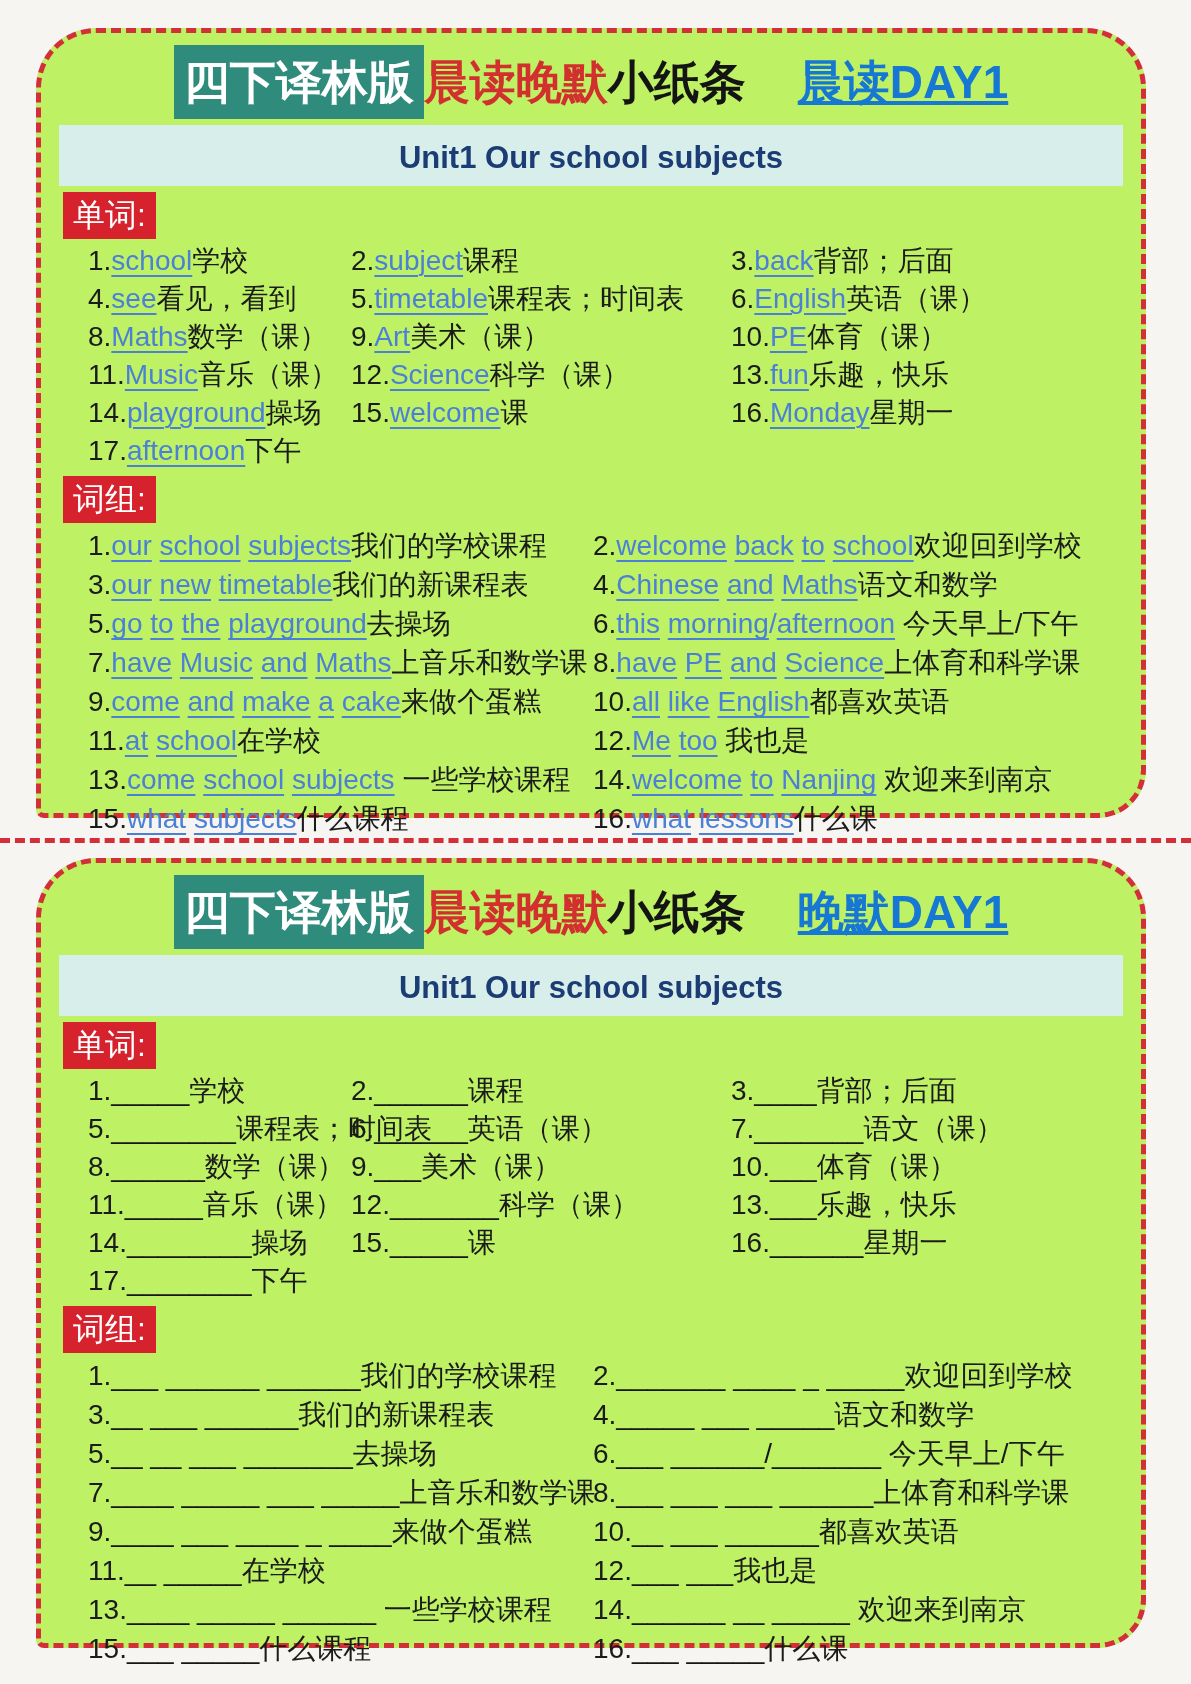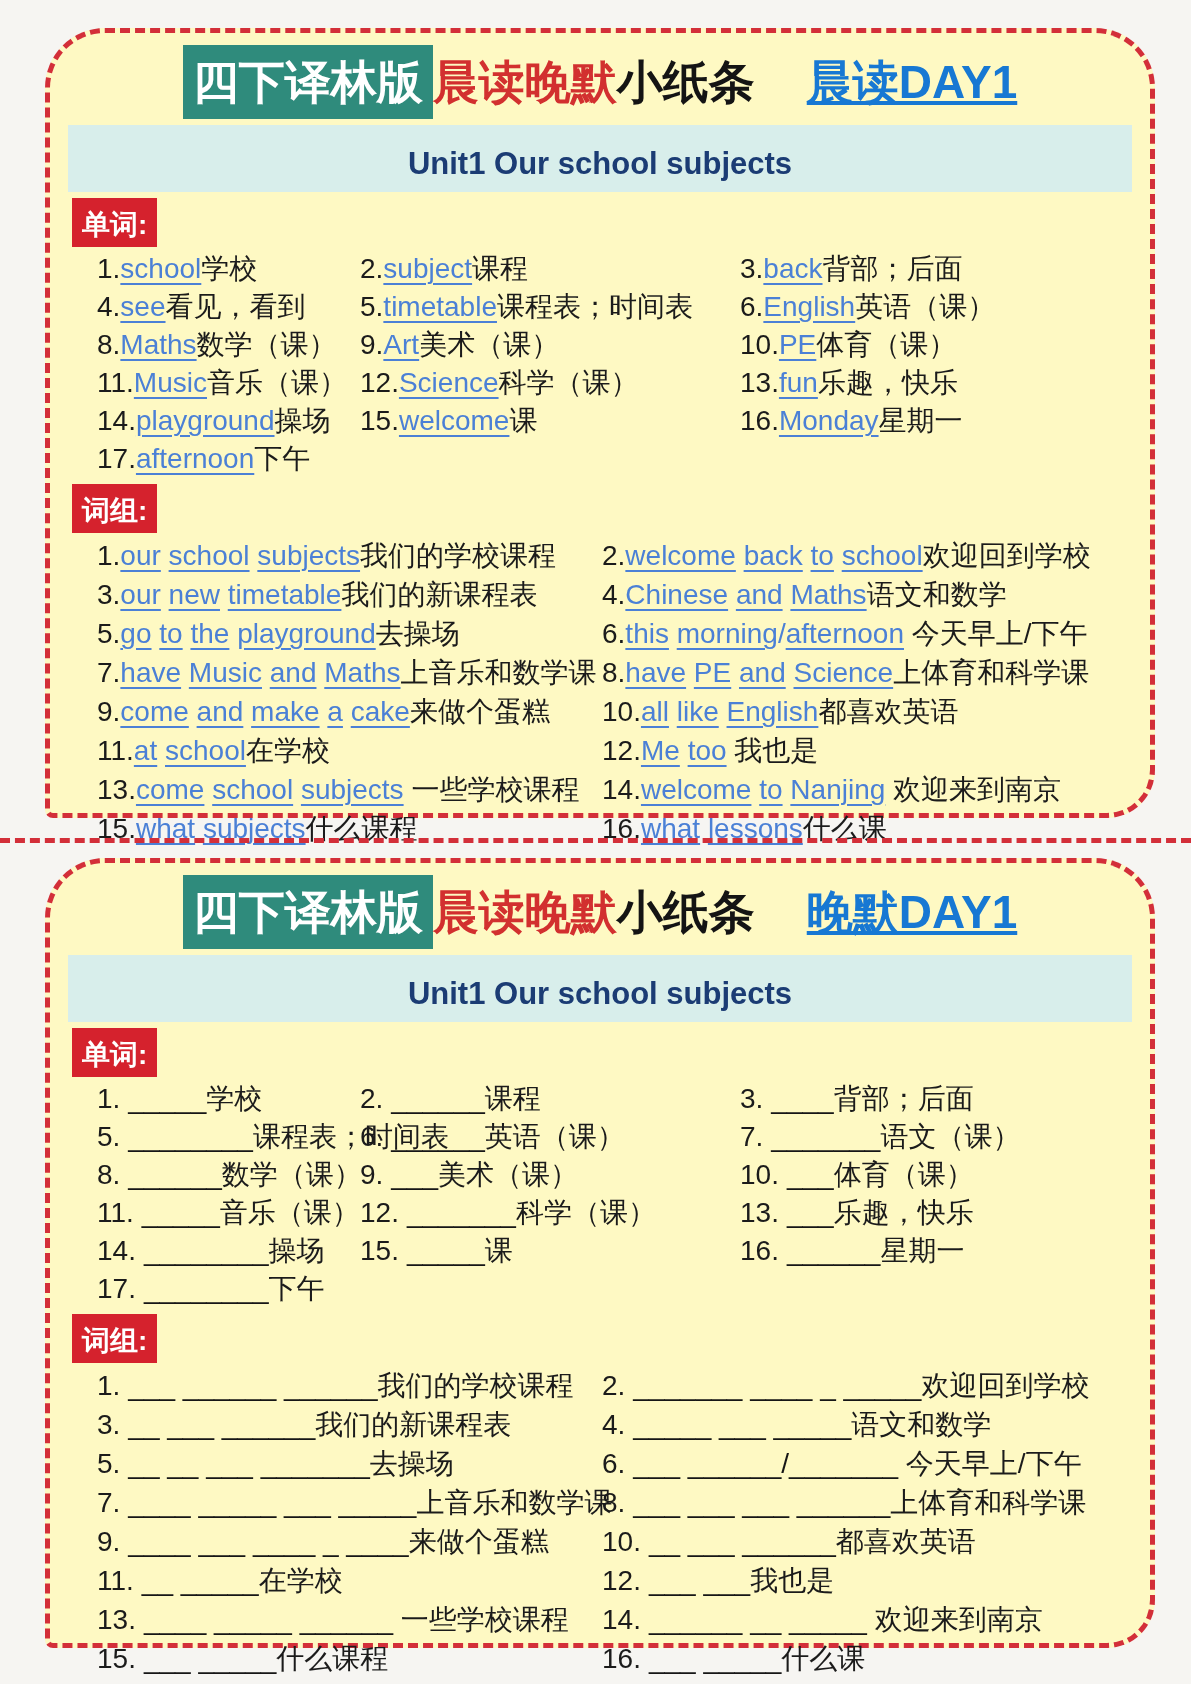--- a/index.html
+++ b/index.html
@@ -6,22 +6,22 @@
   body{
     width:1191px;height:1684px;
     background:#f6f5f2;
     font-family:"Liberation Sans","DejaVu Sans",sans-serif;
     color:#1b1b1b;
     position:relative;
     overflow:hidden;
   }
   .card{
     position:absolute;
-    left:45px;width:1110px;height:790px;
-    background:#fef9c3;
+    left:36px;width:1110px;height:790px;
+    background:#bef264;
     border:5px dashed #d32f39;
     border-radius:60px 60px 48px 8px;
     box-sizing:border-box;
   }
   .card1{top:28px;}
   .card2{top:858px;}
   .cut-line{
     position:absolute;
     left:0;right:0;top:838px;
     border-top:5px dashed #d32f39;
@@ -36,43 +36,43 @@
   .edition{background:#2f8b7c;color:#ffffff;padding:6px 10px;}
   .t-red{color:#d2302f;}
   .t-black{color:#141414;text-align:right;}
   .t-day{color:#1778d3;margin-left:52px;text-decoration:underline;}
   .banner{
     margin:6px 18px 0;
     background:#d8eeeb;
     color:#1b3c74;
     font-size:31px;font-weight:bold;
     text-align:center;
-    padding:21px 0 10px;
+    padding:15px 0 10px;
   }
   .sec-label{
     display:inline-block;
     margin:6px 0 0 22px;
     background:#d5222d;color:#ffffff;
-    font-size:28px;font-weight:bold;
-    padding:12px 10px 6px;
+    font-size:32px;font-weight:normal;
+    padding:6px 10px 6px;
     line-height:1.1;
   }
   .grid{
     display:grid;
     margin:3px 4px 0 47px;
     font-size:28px;
   }
   .words-grid{grid-template-columns:263px 380px auto;line-height:38px;}
   .phrases-grid{grid-template-columns:505px auto;line-height:39px;}
   .cell{white-space:nowrap;}
   .num{color:#1b1b1b;}
   .en{color:#4b80d6;}
   .en .ul{text-decoration:underline;text-decoration-thickness:2px;text-underline-offset:5px;}
   .en .sep{text-decoration:none;}
-  .blank{color:#161616;white-space:pre;margin-left:8px;}
+  .blank{color:#161616;white-space:pre;}
   .zh{color:#1b1b1b;white-space:pre;}
 </style>
 </head>
 <body>
 
 <div class="card card1">
   <div class="title-row">
     <span class="edition">四下译林版</span>
       <span class="t-red">晨读晚默</span>
       <span class="t-black">小纸条</span>

